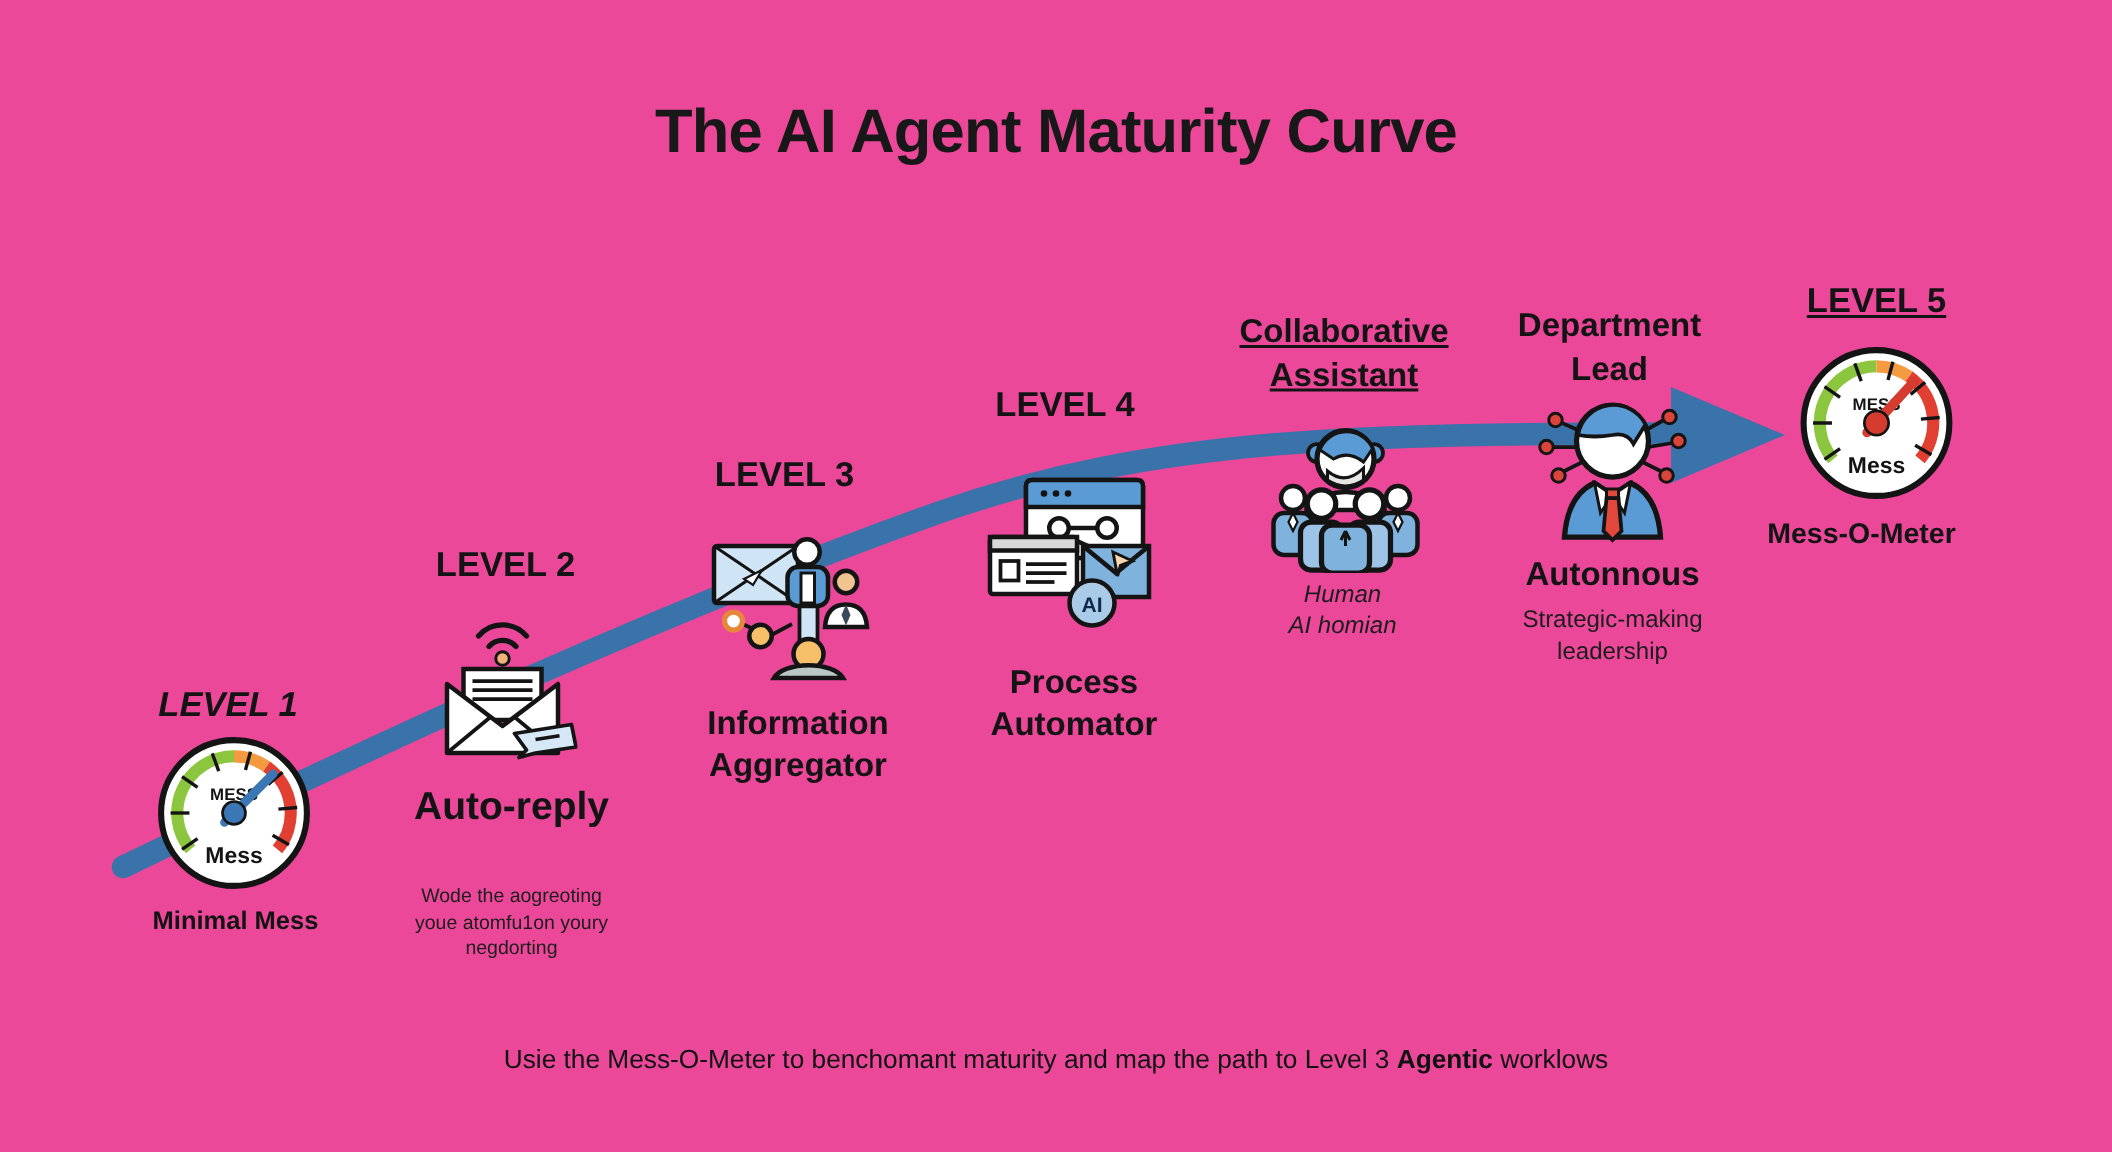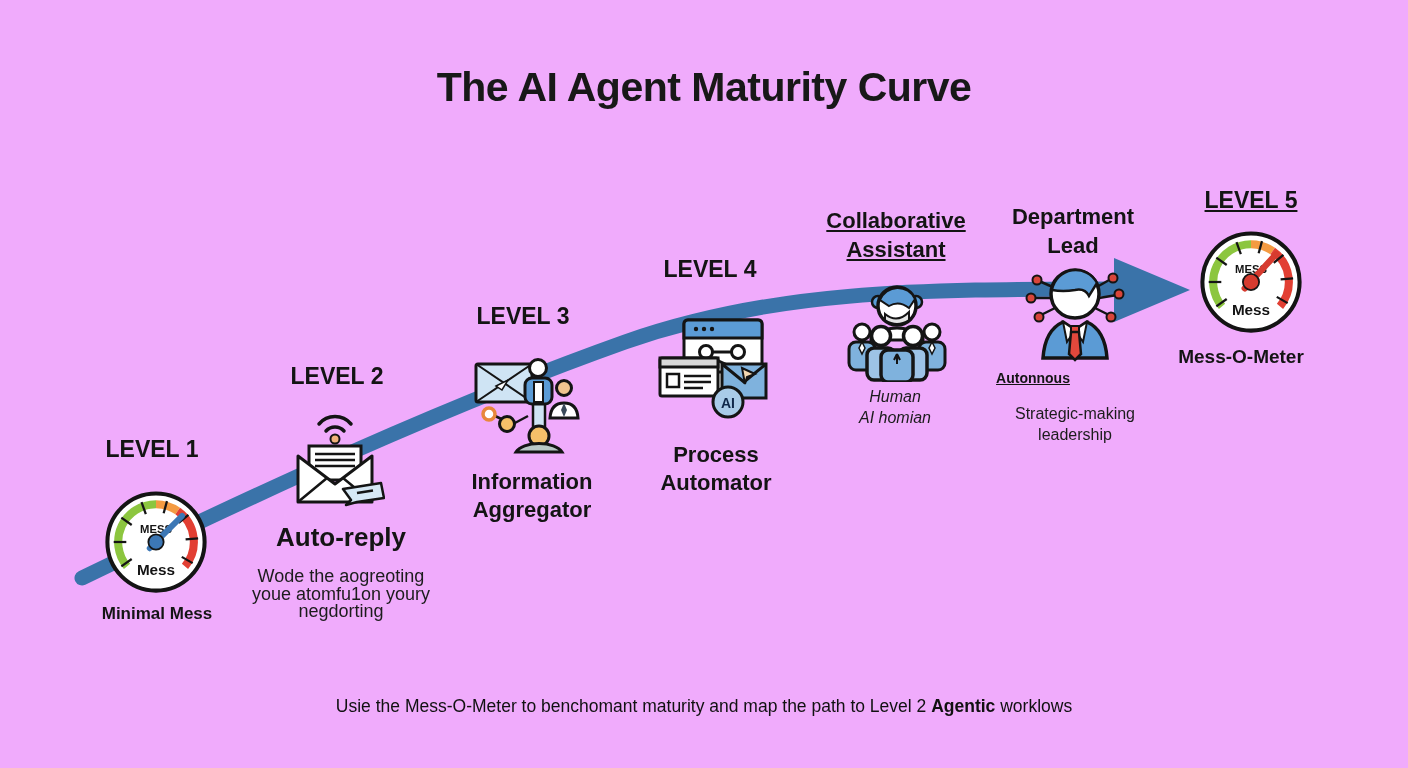--- a/index.html
+++ b/index.html
@@ -1,16 +1,16 @@
 <!DOCTYPE html>
 <html><head>
 <meta charset="utf-8">
 <style>
   html,body{margin:0;padding:0;background:#fff;}
-  .stage{position:relative;width:1408px;height:768px;background:#f0abfc;overflow:hidden;
+  .stage{position:relative;width:1408px;height:768px;background:#ec4899;overflow:hidden;
          font-family:"Liberation Sans",sans-serif;color:#141414;}
   .abs{position:absolute;}
   .ctr{text-align:center;}
   .page-title{left:0;right:0;top:64px;text-align:center;font-size:41px;font-weight:bold;
               letter-spacing:-0.5px;color:#181818;}
   .lvl-label{font-size:23px;font-weight:bold;white-space:nowrap;}
   .big-name{font-weight:bold;}
   .small-desc{color:#1c1c1c;}
   .footer{left:0;right:0;top:696px;text-align:center;font-size:17.5px;color:#111;}
   .footer b{font-weight:bold;}
@@ -21,21 +21,21 @@
 
 <div class="stage">
 
   <div class="abs page-title">The AI Agent Maturity Curve</div>
 
   <svg class="abs" style="left:0;top:0;" width="1408" height="768" viewBox="0 0 1408 768">
     <path d="M 82 578 C 260 492, 440 408, 625 342 C 770 291, 910 289, 1122 289" fill="none" stroke="#3a73a9" stroke-width="15" stroke-linecap="round"></path>
     <polygon points="1114,258 1190,290 1114,322" fill="#3a73a9"></polygon>
   </svg>
 
-  <div class="abs lvl-label ctr" style="left:52px;top:436px;width:200px;">LEVEL 1</div>
+  <div class="abs lvl-label ctr" style="left:52px;top:456px;width:200px;font-style:italic;">LEVEL 1</div>
 
   <svg class="abs" style="left:102px;top:488px;" width="108" height="108" viewBox="0 0 120 120">
     <circle cx="60" cy="60" r="54" fill="#fff" stroke="#141414" stroke-width="4.5"></circle>
     <path d="M27.8 87 A42 42 0 0 1 60 18" fill="none" stroke="#8cc63f" stroke-width="9"></path>
     <path d="M60 18 A42 42 0 0 1 84.1 25.6" fill="none" stroke="#f49b42" stroke-width="9"></path>
     <path d="M84.1 25.6 A42 42 0 0 1 92.2 87" fill="none" stroke="#e23f33" stroke-width="9"></path>
     <g stroke="#141414" stroke-width="2.5">
       <line x1="33" y1="78.9" x2="21.5" y2="87"></line>
         <line x1="27" y1="60" x2="13" y2="60"></line>
       <line x1="33" y1="41.1" x2="21.5" y2="33"></line>
@@ -68,21 +68,21 @@
     <path d="M13 60 L50 88 L87 60 L87 106 L13 106 Z" fill="#fff" stroke="#141414" stroke-width="3" stroke-linejoin="round"></path>
     <path d="M13 106 L42 82 M87 106 L58 82" fill="none" stroke="#141414" stroke-width="2.5"></path>
     <g>
       <path d="M58 93 L96 87 L99 102 L72 106 L61 109 L66 104 Z" fill="#d6e8f5" stroke="#141414" stroke-width="2.5" stroke-linejoin="round"></path>
       <line x1="72" y1="97" x2="88" y2="94.5" stroke="#141414" stroke-width="2.5"></line>
     </g>
   </svg>
 
   <div class="abs ctr big-name" style="left:241px;top:522px;width:200px;font-size:26px;">Auto-reply</div>
 
-  <div class="abs ctr small-desc" style="left:231px;top:568px;width:220px;font-size:18px;line-height:17.5px;">
+  <div class="abs ctr small-desc" style="left:231px;top:588px;width:220px;font-size:13px;line-height:17.5px;">
     <div>Wode the aogreoting</div>
     <div>youe atomfu1on youry</div>
     <div>negdorting</div>
   </div>
 
   <div class="abs lvl-label ctr" style="left:423px;top:303px;width:200px;">LEVEL 3</div>
 
   <svg class="abs" style="left:472px;top:342px;" width="115" height="118" viewBox="0 0 115 118">
     <rect x="4" y="22" width="56" height="38" fill="#cfe4f4" stroke="#141414" stroke-width="3" rx="2"></rect>
     <path d="M4 22 L60 60 M60 22 L4 60" stroke="#141414" stroke-width="2" fill="none"></path>
@@ -209,21 +209,21 @@
     <path d="M33 30 A24 24 0 0 1 78 23 L70 36 Q66 28 56 30 Q44 32 33 30 Z" fill="#5b9bd5" stroke="#141414" stroke-width="2.5"></path>
     <path d="M24 98 Q26 70 44 62 L56 70 L68 62 Q86 70 88 98 Z" fill="#5b9bd5" stroke="#141414" stroke-width="3.5"></path>
     <path d="M44 62 L56 70 L48 82 Z" fill="#fff" stroke="#141414" stroke-width="2"></path>
     <path d="M68 62 L56 70 L64 82 Z" fill="#fff" stroke="#141414" stroke-width="2"></path>
     <g>
       <rect x="52" y="66" width="8" height="6" fill="#e2483c" stroke="#141414" stroke-width="2"></rect>
       <path d="M52 72 L60 72 L62 94 L56 100 L50 94 Z" fill="#e2483c" stroke="#141414" stroke-width="2.5"></path>
     </g>
   </svg>
 
-  <div class="abs ctr big-name" style="left:933px;top:370px;width:200px;font-size:14px;text-decoration:underline;">Autonnous</div>
+  <div class="abs ctr big-name" style="left:975px;top:370px;width:200px;font-size:22px;">Autonnous</div>
 
   <div class="abs ctr small-desc" style="left:975px;top:403px;width:200px;font-size:16px;line-height:21px;">
     <div>Strategic-making</div>
     <div>leadership</div>
   </div>
 
   <div class="abs lvl-label ctr" style="left:1151px;top:187px;width:200px;text-decoration:underline;">LEVEL 5</div>
 
   <svg class="abs" style="left:1197px;top:228px;" width="108" height="108" viewBox="0 0 120 120">
     <circle cx="60" cy="60" r="54" fill="#fff" stroke="#141414" stroke-width="4.5"></circle>
@@ -241,15 +241,15 @@
         <line x1="88.6" y1="76.5" x2="100.7" y2="83.5"></line>
     </g>
     <text x="60" y="50" text-anchor="middle" font-size="12.5" font-weight="bold" fill="#141414">MESS</text>
     <line x1="53" y1="67" x2="88" y2="29" stroke="#d63b2f" stroke-width="7" stroke-linecap="round"></line>
     <circle cx="60" cy="60" r="9" fill="#d63b2f" stroke="#141414" stroke-width="2"></circle>
     <text x="60" y="97" text-anchor="middle" font-size="17" font-weight="bold" fill="#141414">Mess</text>
   </svg>
 
   <div class="abs ctr big-name" style="left:1141px;top:346px;width:200px;font-size:19px;">Mess-O-Meter</div>
 
-  <div class="abs footer"><span>Usie the Mess-O-Meter to benchomant maturity and map the path to Level 2 </span><b>Agentic</b><span> worklows</span></div>
+  <div class="abs footer"><span>Usie the Mess-O-Meter to benchomant maturity and map the path to Level 3 </span><b>Agentic</b><span> worklows</span></div>
 
 </div>
 
 </body></html>

